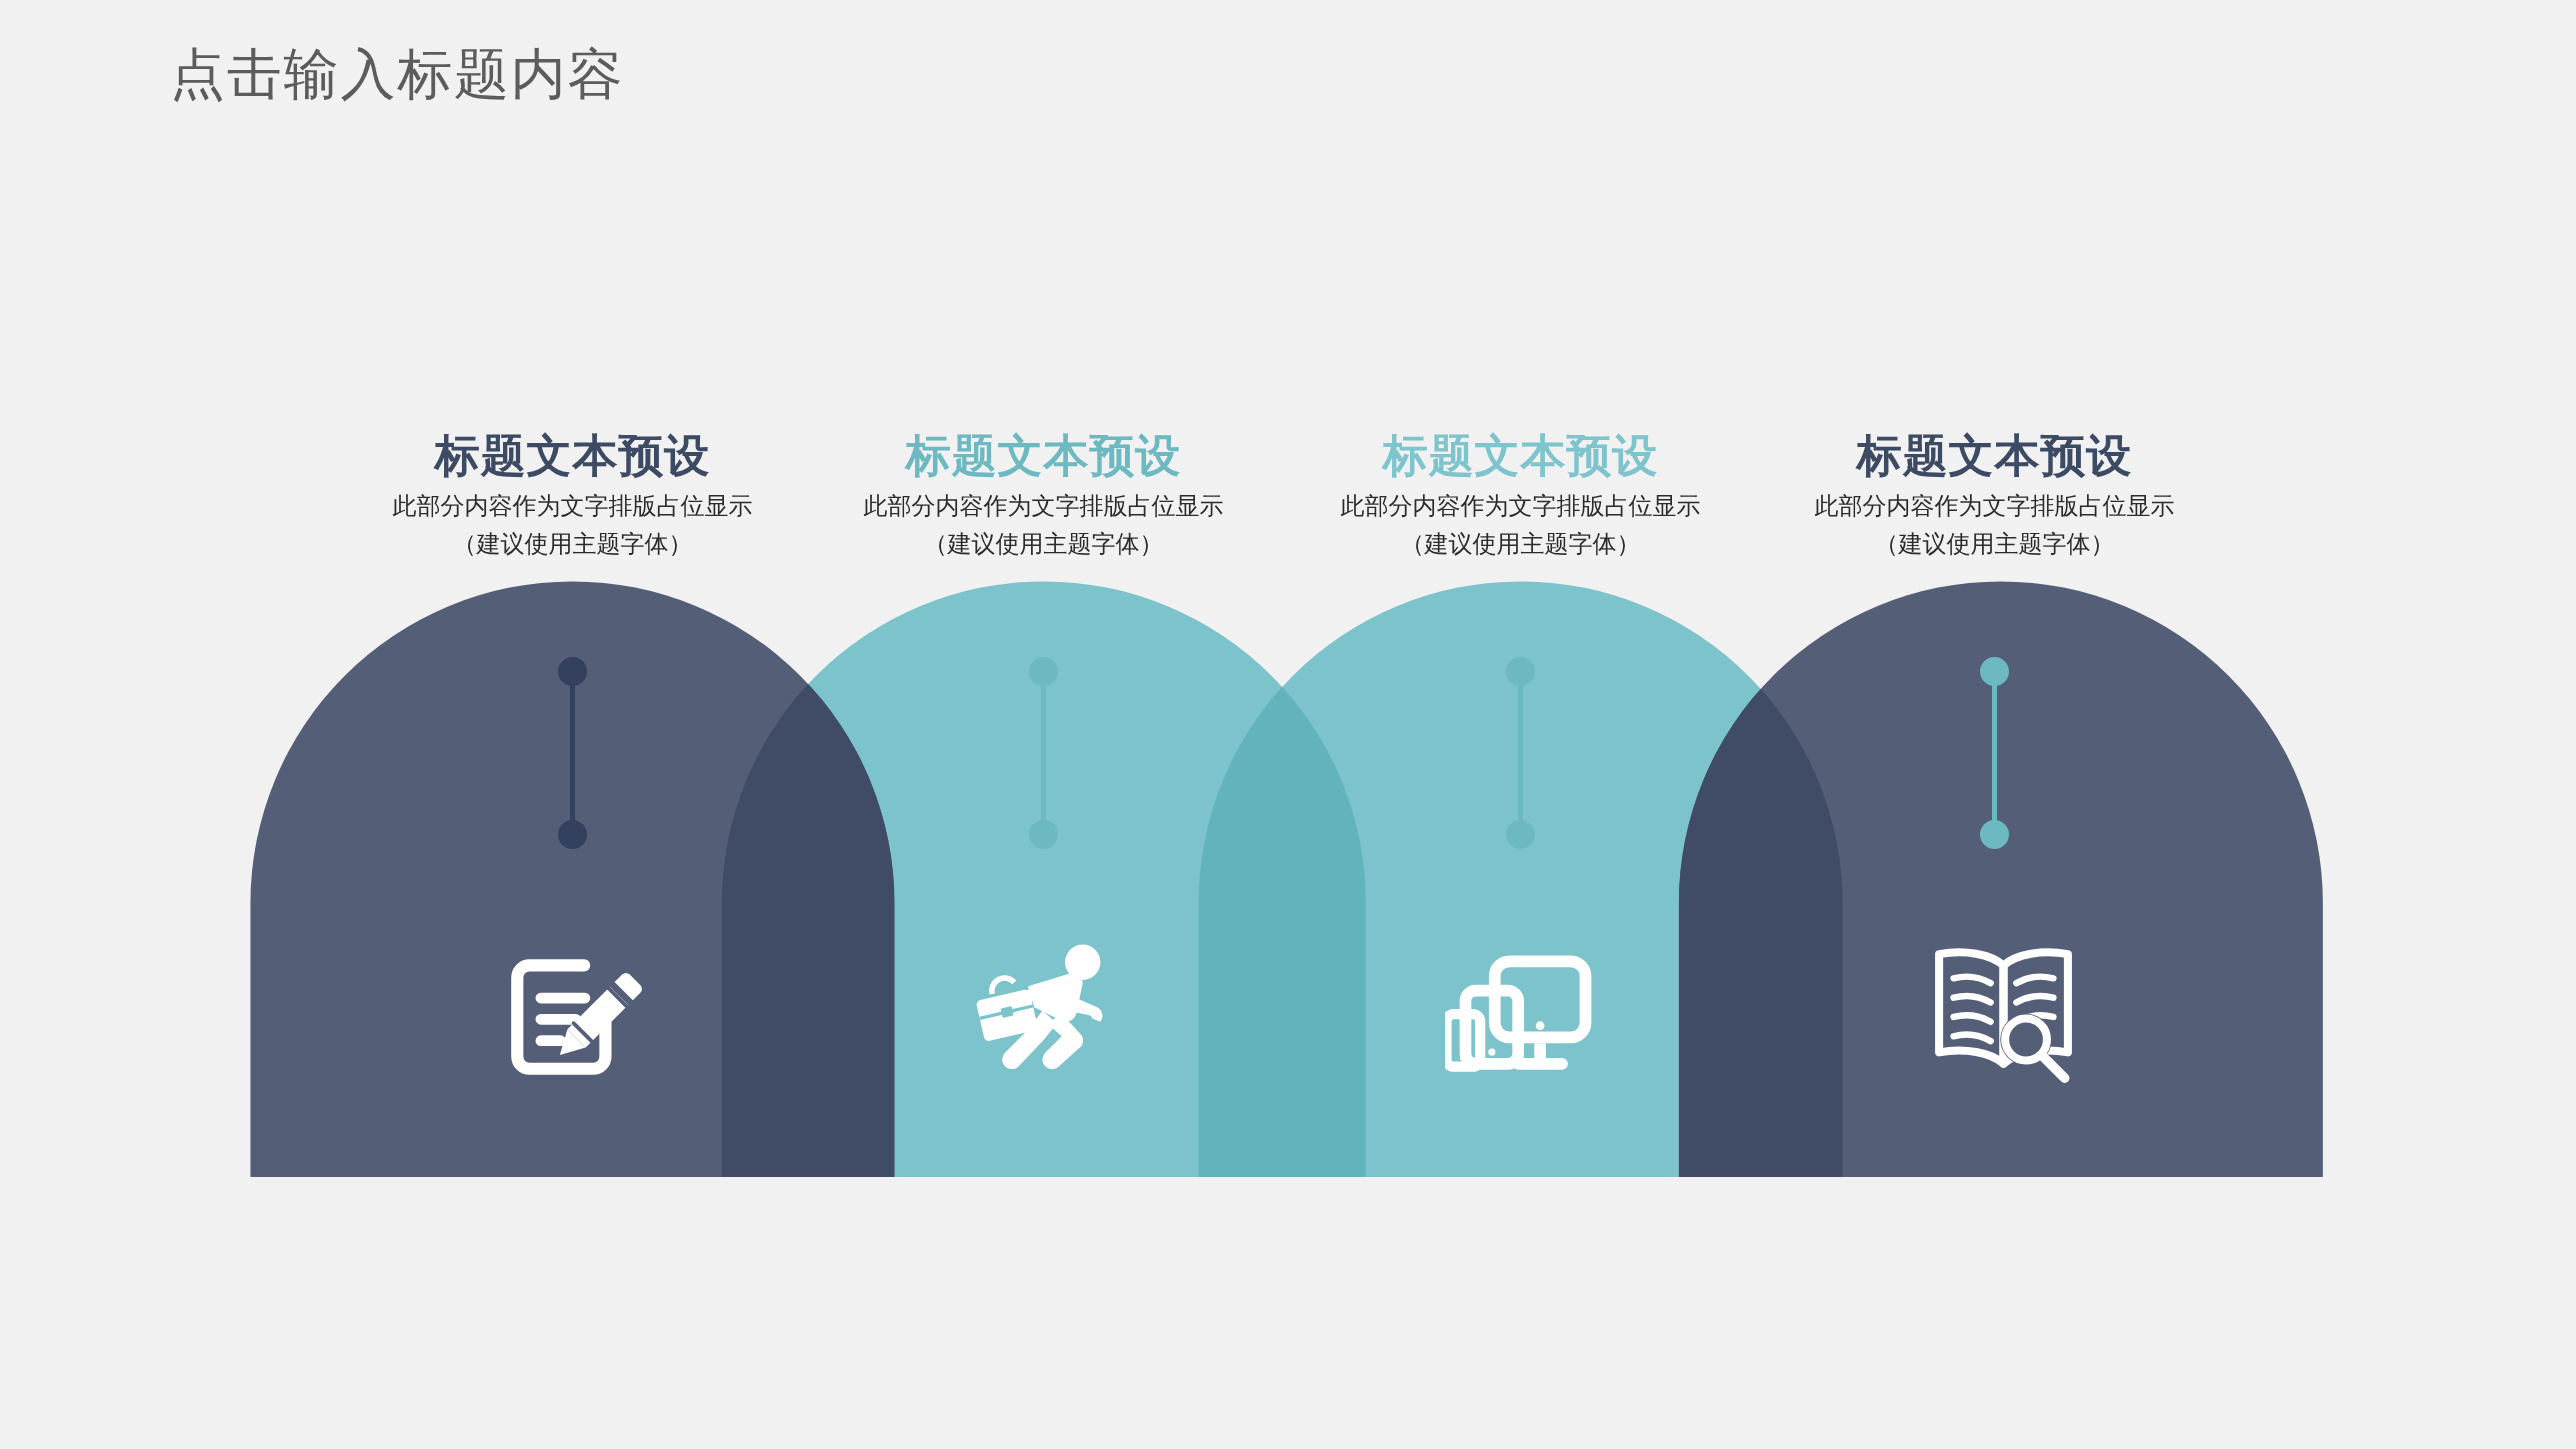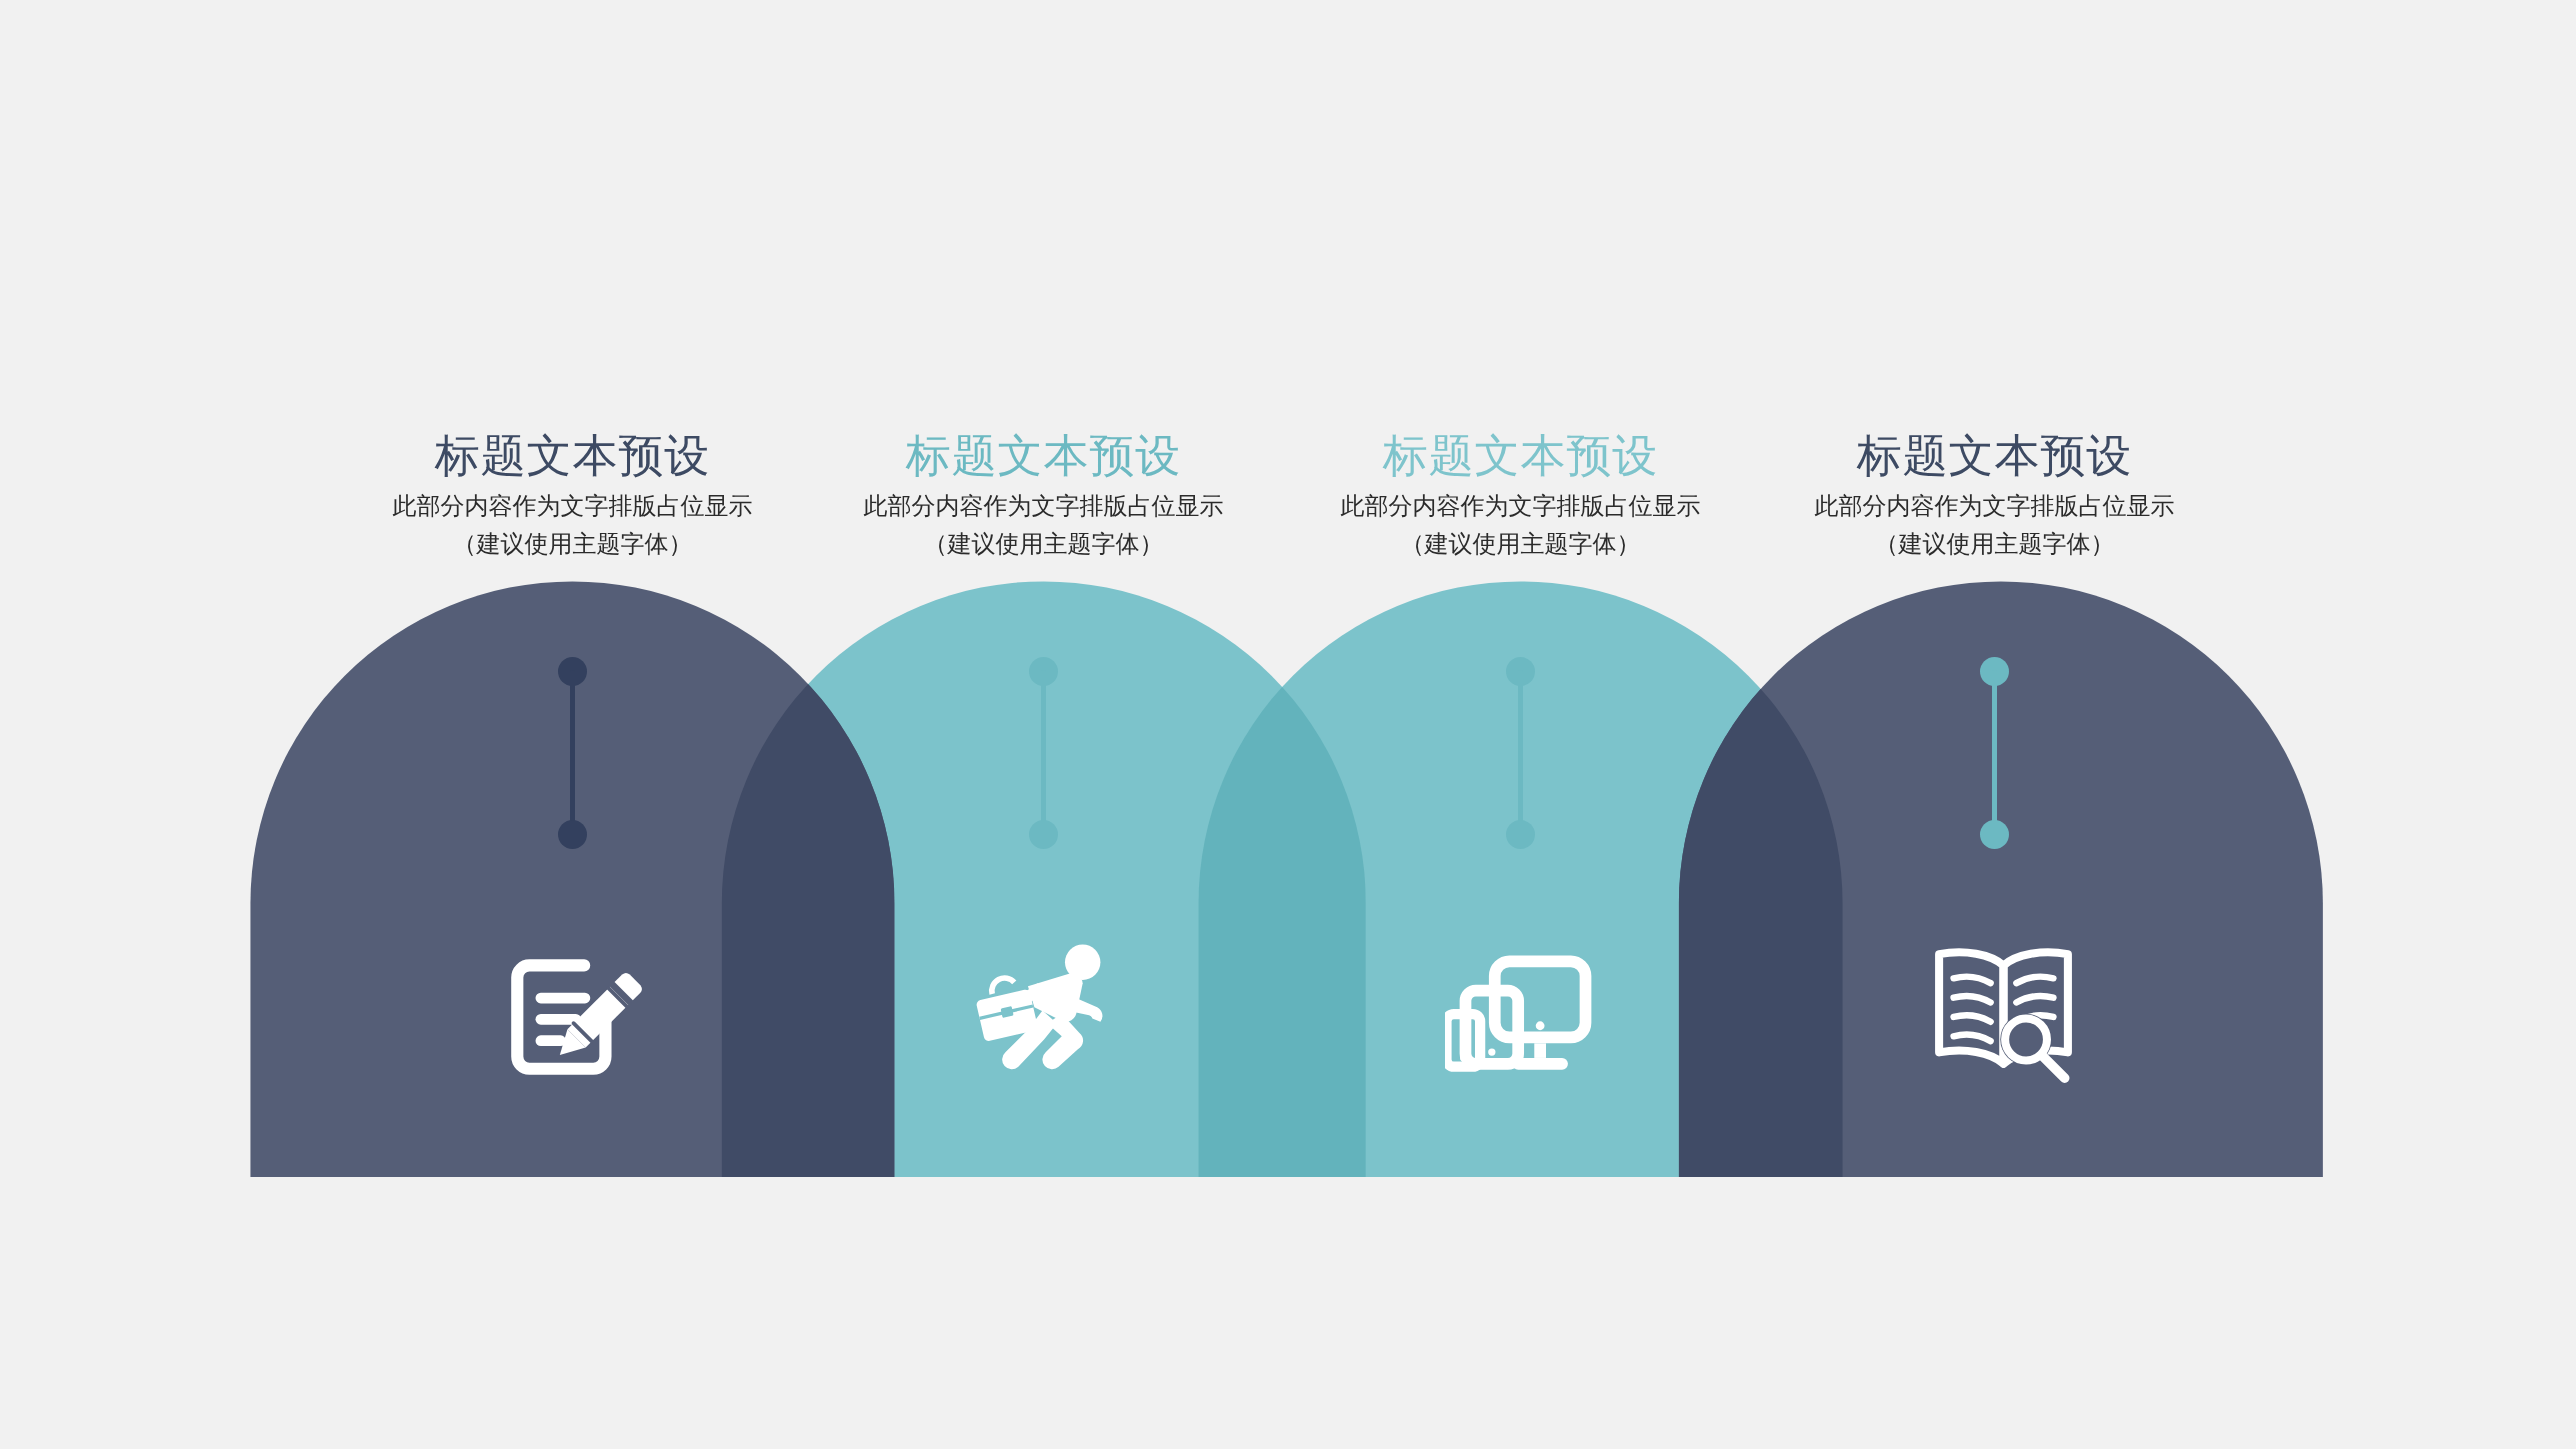--- a/index.html
+++ b/index.html
@@ -41,21 +41,21 @@
   }
 
   
   .column {
     position: absolute;
     width: 429px;
     text-align: center;
   }
   .col-title {
     font-size: 45px;
-    font-weight: normal;
+    font-weight: bold;
     line-height: 1.18;
     letter-spacing: 0.9px;
     margin: 0 0 5.4px 0;
     white-space: nowrap;
   }
   .col-body {
     font-size: 24px;
     line-height: 1.55;
     color: #2b2b2b;
     margin: 1px;
@@ -96,20 +96,21 @@
     width: 100%;
     height: 100%;
     display: block;
   }
 </style>
 </head>
 <body>
 
 <div id="slide">
 
+  <div id="slide-title">点击输入标题内容</div>
 
   <svg id="arch-band" viewBox="0 0 2880 1620" xmlns="http://www.w3.org/2000/svg">
     <defs>
 
       <clipPath id="baseClip">
         <rect x="0" y="0" width="2880" height="1316"></rect>
       </clipPath>
 
       <clipPath id="clipA1">
           <path d="M 280 1316 L 280 1010 A 360 360 0 0 1 1000 1010 L 1000 1316 Z"></path>

